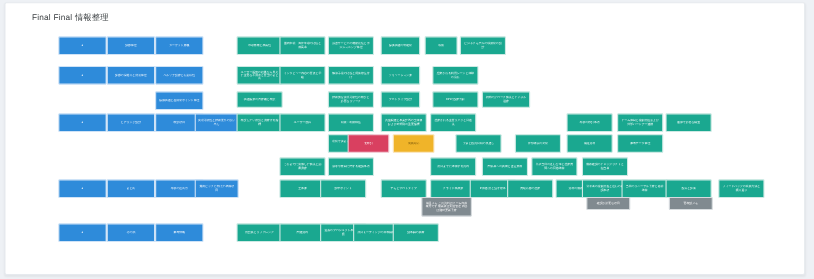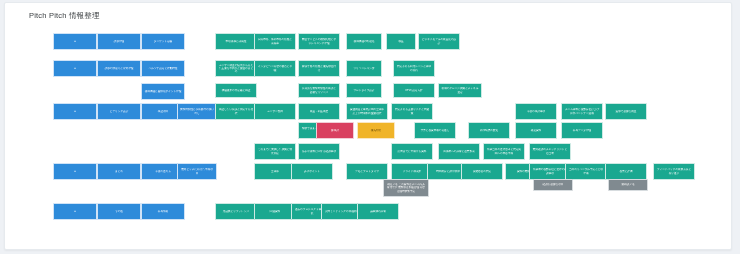--- a/index.html
+++ b/index.html
@@ -52,21 +52,21 @@
   .c-red{background:#d94060;border:1px solid #f2cdd6;}
   .c-yellow{background:#f0b429;border:1px solid #fae7c2;}
   .c-yellow .txt{color:#6b4c06;}
   .c-gray{background:#808a90;border:1px solid #d7dcdf;}
 </style>
 </head>
 <body>
 
 <div class="card">
 
-  <div class="board-title">Pitch Pitch 情報整理</div>
+  <div class="board-title">Final Final 情報整理</div>
 
   <div class="canvas" id="canvas">
       <div class="note c-blue" style="left: 48px; top: 30px; width: 44px; height: 17px;">
         <span class="txt" style="max-height: 3.2px;">●</span>
       </div>
       <div class="note c-blue" style="left: 92px; top: 30px; width: 44px; height: 17px;">
         <span class="txt" style="max-height: 3.2px;">課題整理</span>
       </div>
       <div class="note c-blue" style="left: 136px; top: 30px; width: 44px; height: 17px;">
         <span class="txt" style="max-height: 3.2px;">ターゲット定義</span>

